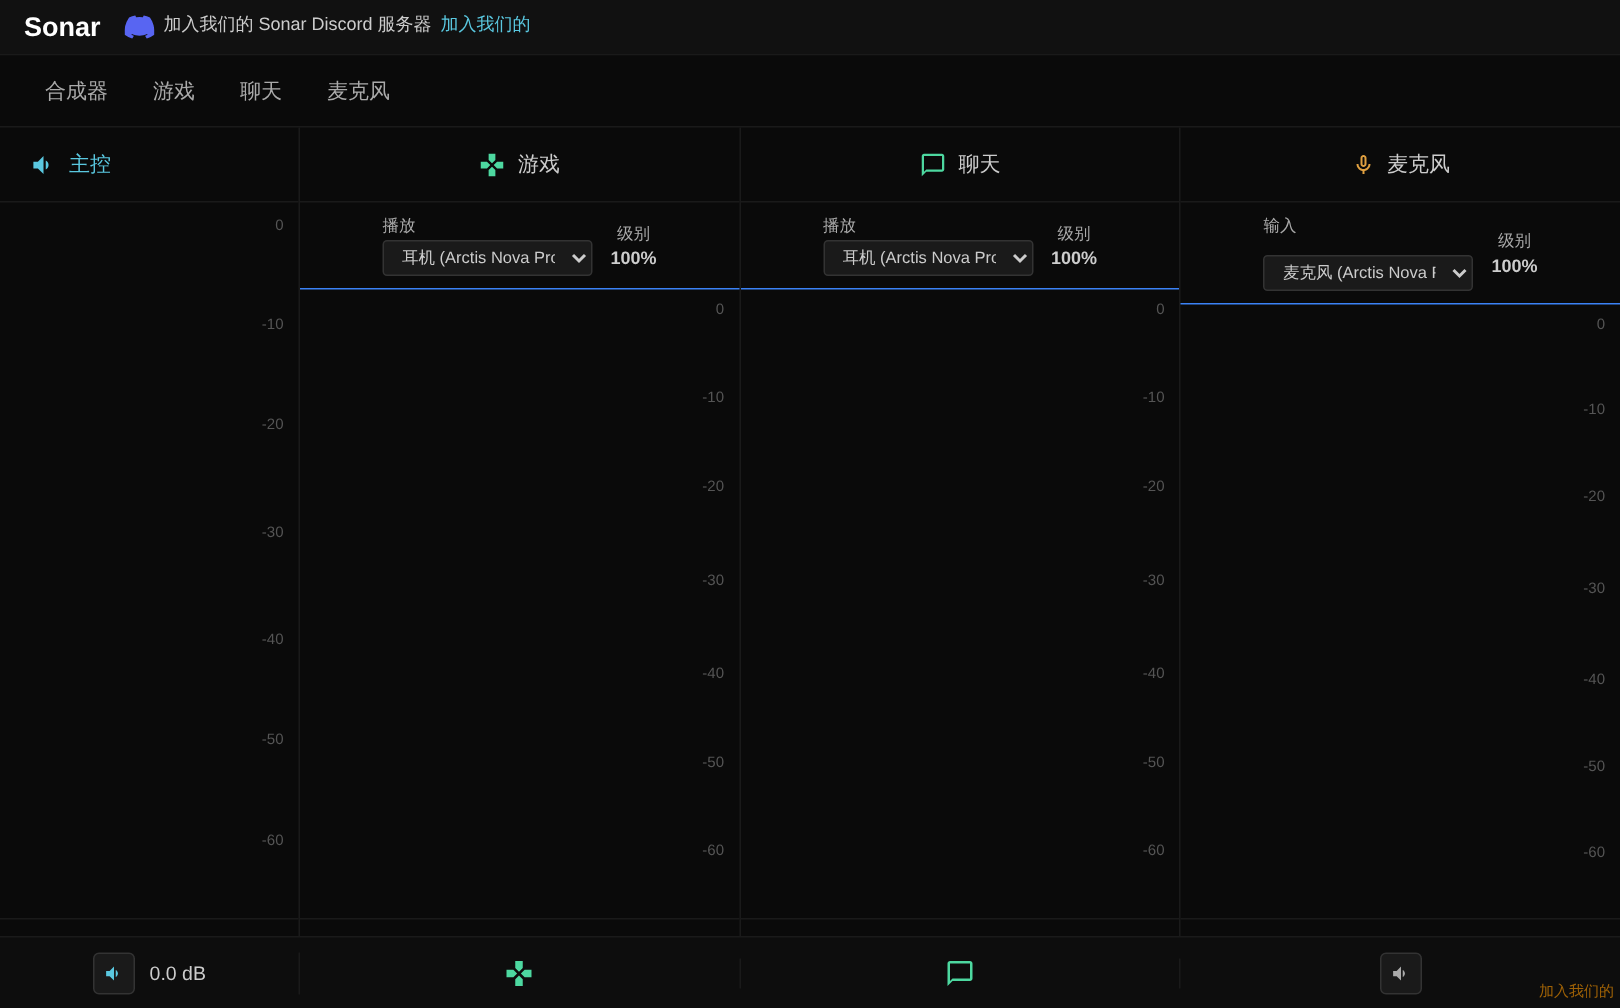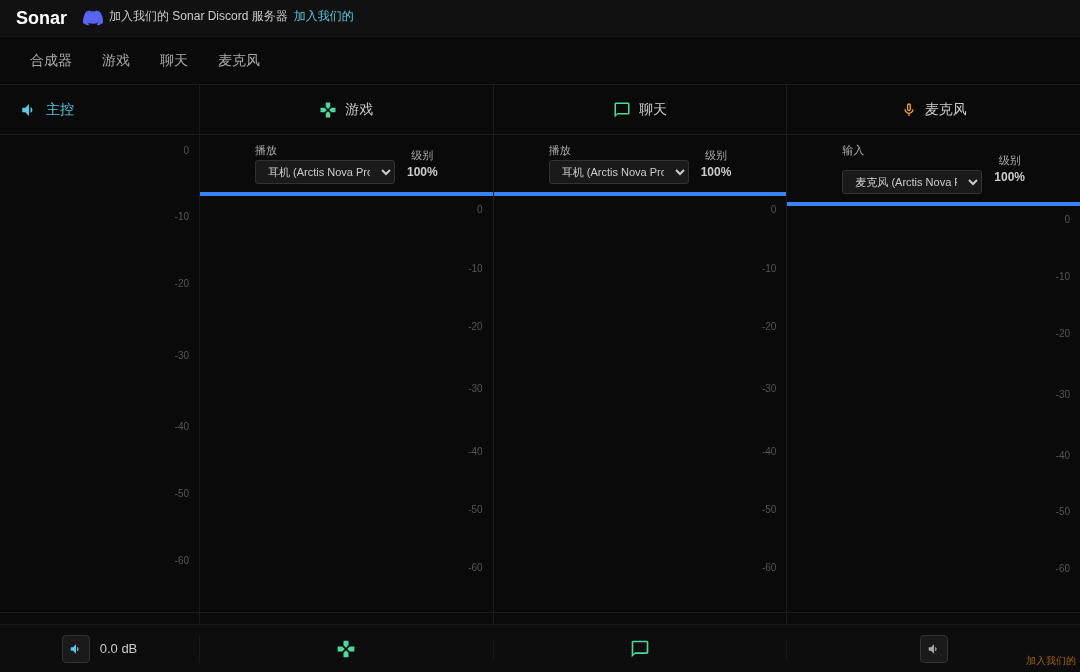--- a/index.html
+++ b/index.html
@@ -111,21 +111,21 @@
       color: #5ac8e0;
     }
 
     
     .device-row {
       display: flex;
       align-items: center;
       justify-content: center;
       gap: 12px;
       padding: 8px 10px;
-      border-bottom: 4px solid #3b82f6;
+      border-bottom: 1px solid #3b82f6;
     }
     .device-select {
       background: #1a1a1a;
       border: 1px solid #333;
       color: #ccc;
       padding: 4px 8px;
       font-size: 11px;
       border-radius: 3px;
       width: 140px;
       cursor: pointer;

